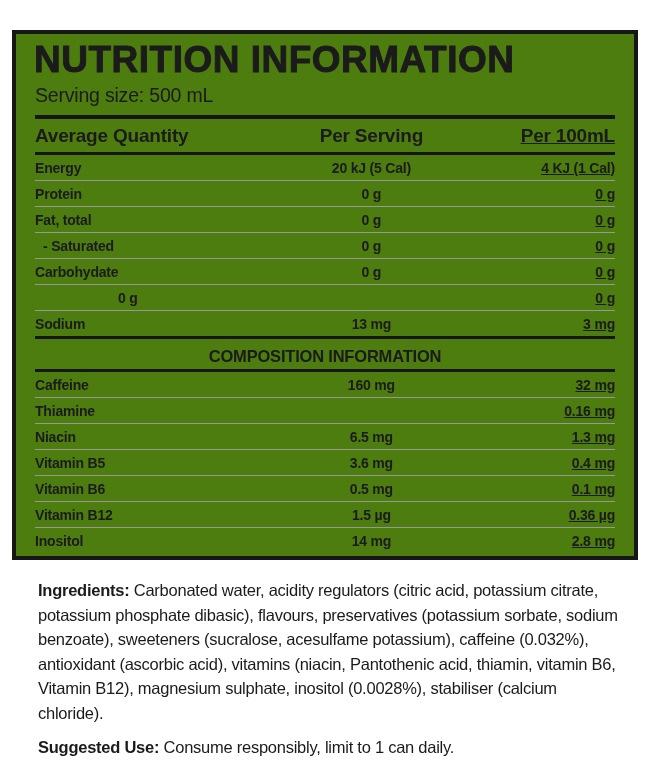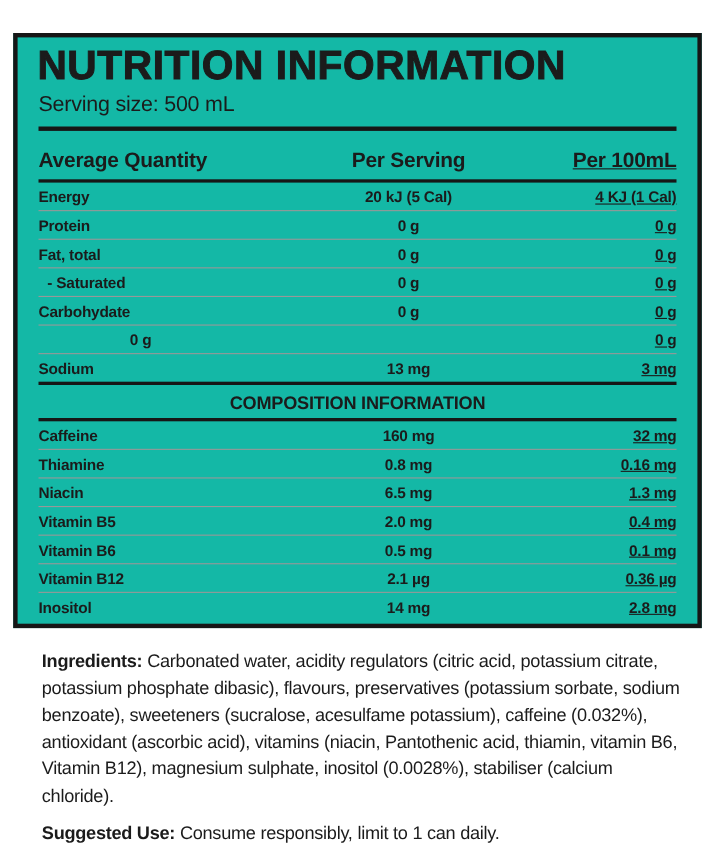--- a/index.html
+++ b/index.html
@@ -16,21 +16,21 @@
     width: 652px;
     height: 782px;
     padding: 30px 14px 0 12px;
     overflow: hidden;
   }
   
   .panel {
     box-sizing: border-box;
     width: 626px;
     border: 4px solid #161616;
-    background: #14b8a6;
+    background: #4d7c0f;
     padding: 2px 19px 3px 19px;
   }
   .title {
     font-size: 37px;
     font-weight: bold;
     letter-spacing: 0.5px;
     line-height: 1.12;
     margin: 3px 0 2px -1px;
     -webkit-text-stroke: 0.9px #1b1b1b;
     white-space: nowrap;
@@ -42,21 +42,21 @@
   }
   .rule4 { height: 4px; background: #161616; margin-top: 7px; }
   .rule3 { height: 3px; background: #161616; }
   
   .thead {
     display: flex;
     align-items: center;
     font-weight: bold;
     font-size: 19px;
     letter-spacing: -0.2px;
-    padding: 17px 0 5px 0;
+    padding: 6px 0 5px 0;
   }
   .t-row {
     display: flex;
     align-items: center;
     height: 25px;
     font-weight: bold;
     font-size: 14px;
     letter-spacing: -0.2px;
     border-top: 1px solid #989898;
   }
@@ -144,41 +144,40 @@
     <div class="section-title">COMPOSITION INFORMATION</div>
     <div class="rule3"></div>
 
     <div class="t-row first">
       <span class="c-label">Caffeine</span>
       <span class="c-serving">160 mg</span>
       <span class="c-100ml">32 mg</span>
     </div>
     <div class="t-row">
       <span class="c-label">Thiamine</span>
-      <span class="c-serving">0.8 mg</span>
       <span class="c-100ml">0.16 mg</span>
     </div>
     <div class="t-row">
       <span class="c-label">Niacin</span>
       <span class="c-serving">6.5 mg</span>
       <span class="c-100ml">1.3 mg</span>
     </div>
     <div class="t-row">
       <span class="c-label">Vitamin B5</span>
-      <span class="c-serving">2.0 mg</span>
+      <span class="c-serving">3.6 mg</span>
       <span class="c-100ml">0.4 mg</span>
     </div>
     <div class="t-row">
       <span class="c-label">Vitamin B6</span>
       <span class="c-serving">0.5 mg</span>
       <span class="c-100ml">0.1 mg</span>
     </div>
     <div class="t-row">
       <span class="c-label">Vitamin B12</span>
-      <span class="c-serving">2.1 µg</span>
+      <span class="c-serving">1.5 µg</span>
       <span class="c-100ml">0.36 µg</span>
     </div>
     <div class="t-row">
       <span class="c-label">Inositol</span>
       <span class="c-serving">14 mg</span>
       <span class="c-100ml">2.8 mg</span>
     </div>
 
   </div>
 

